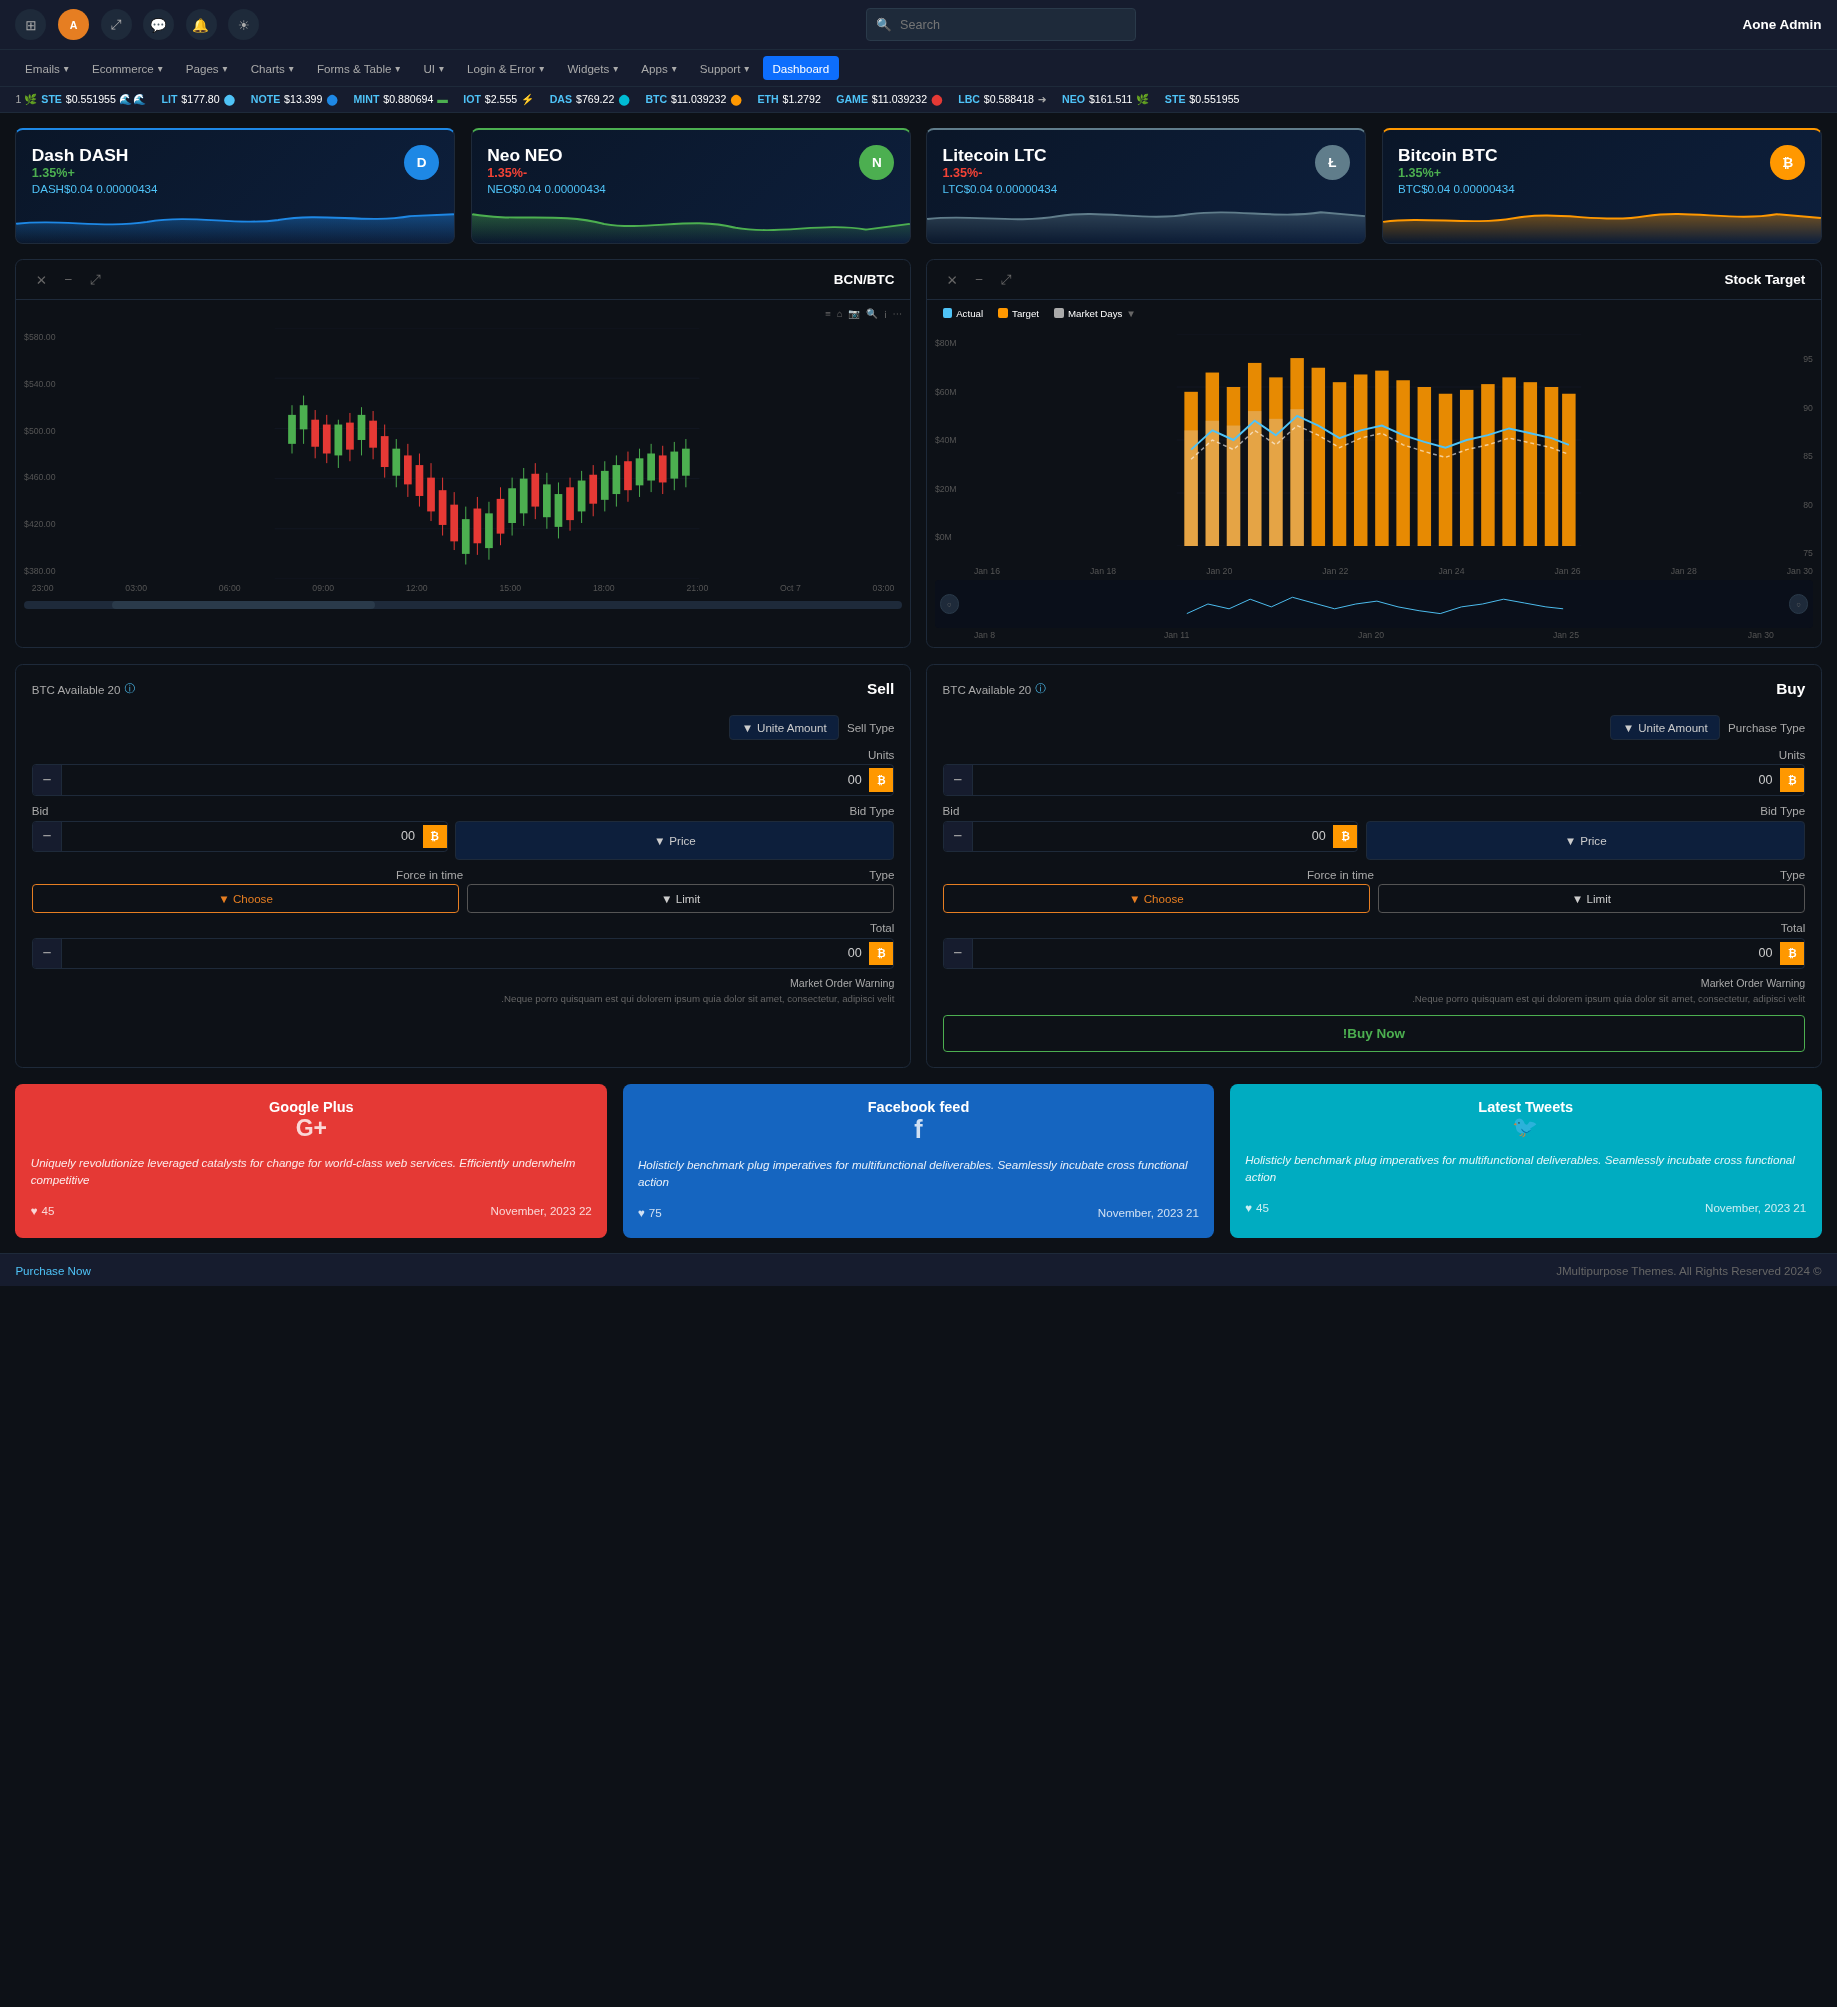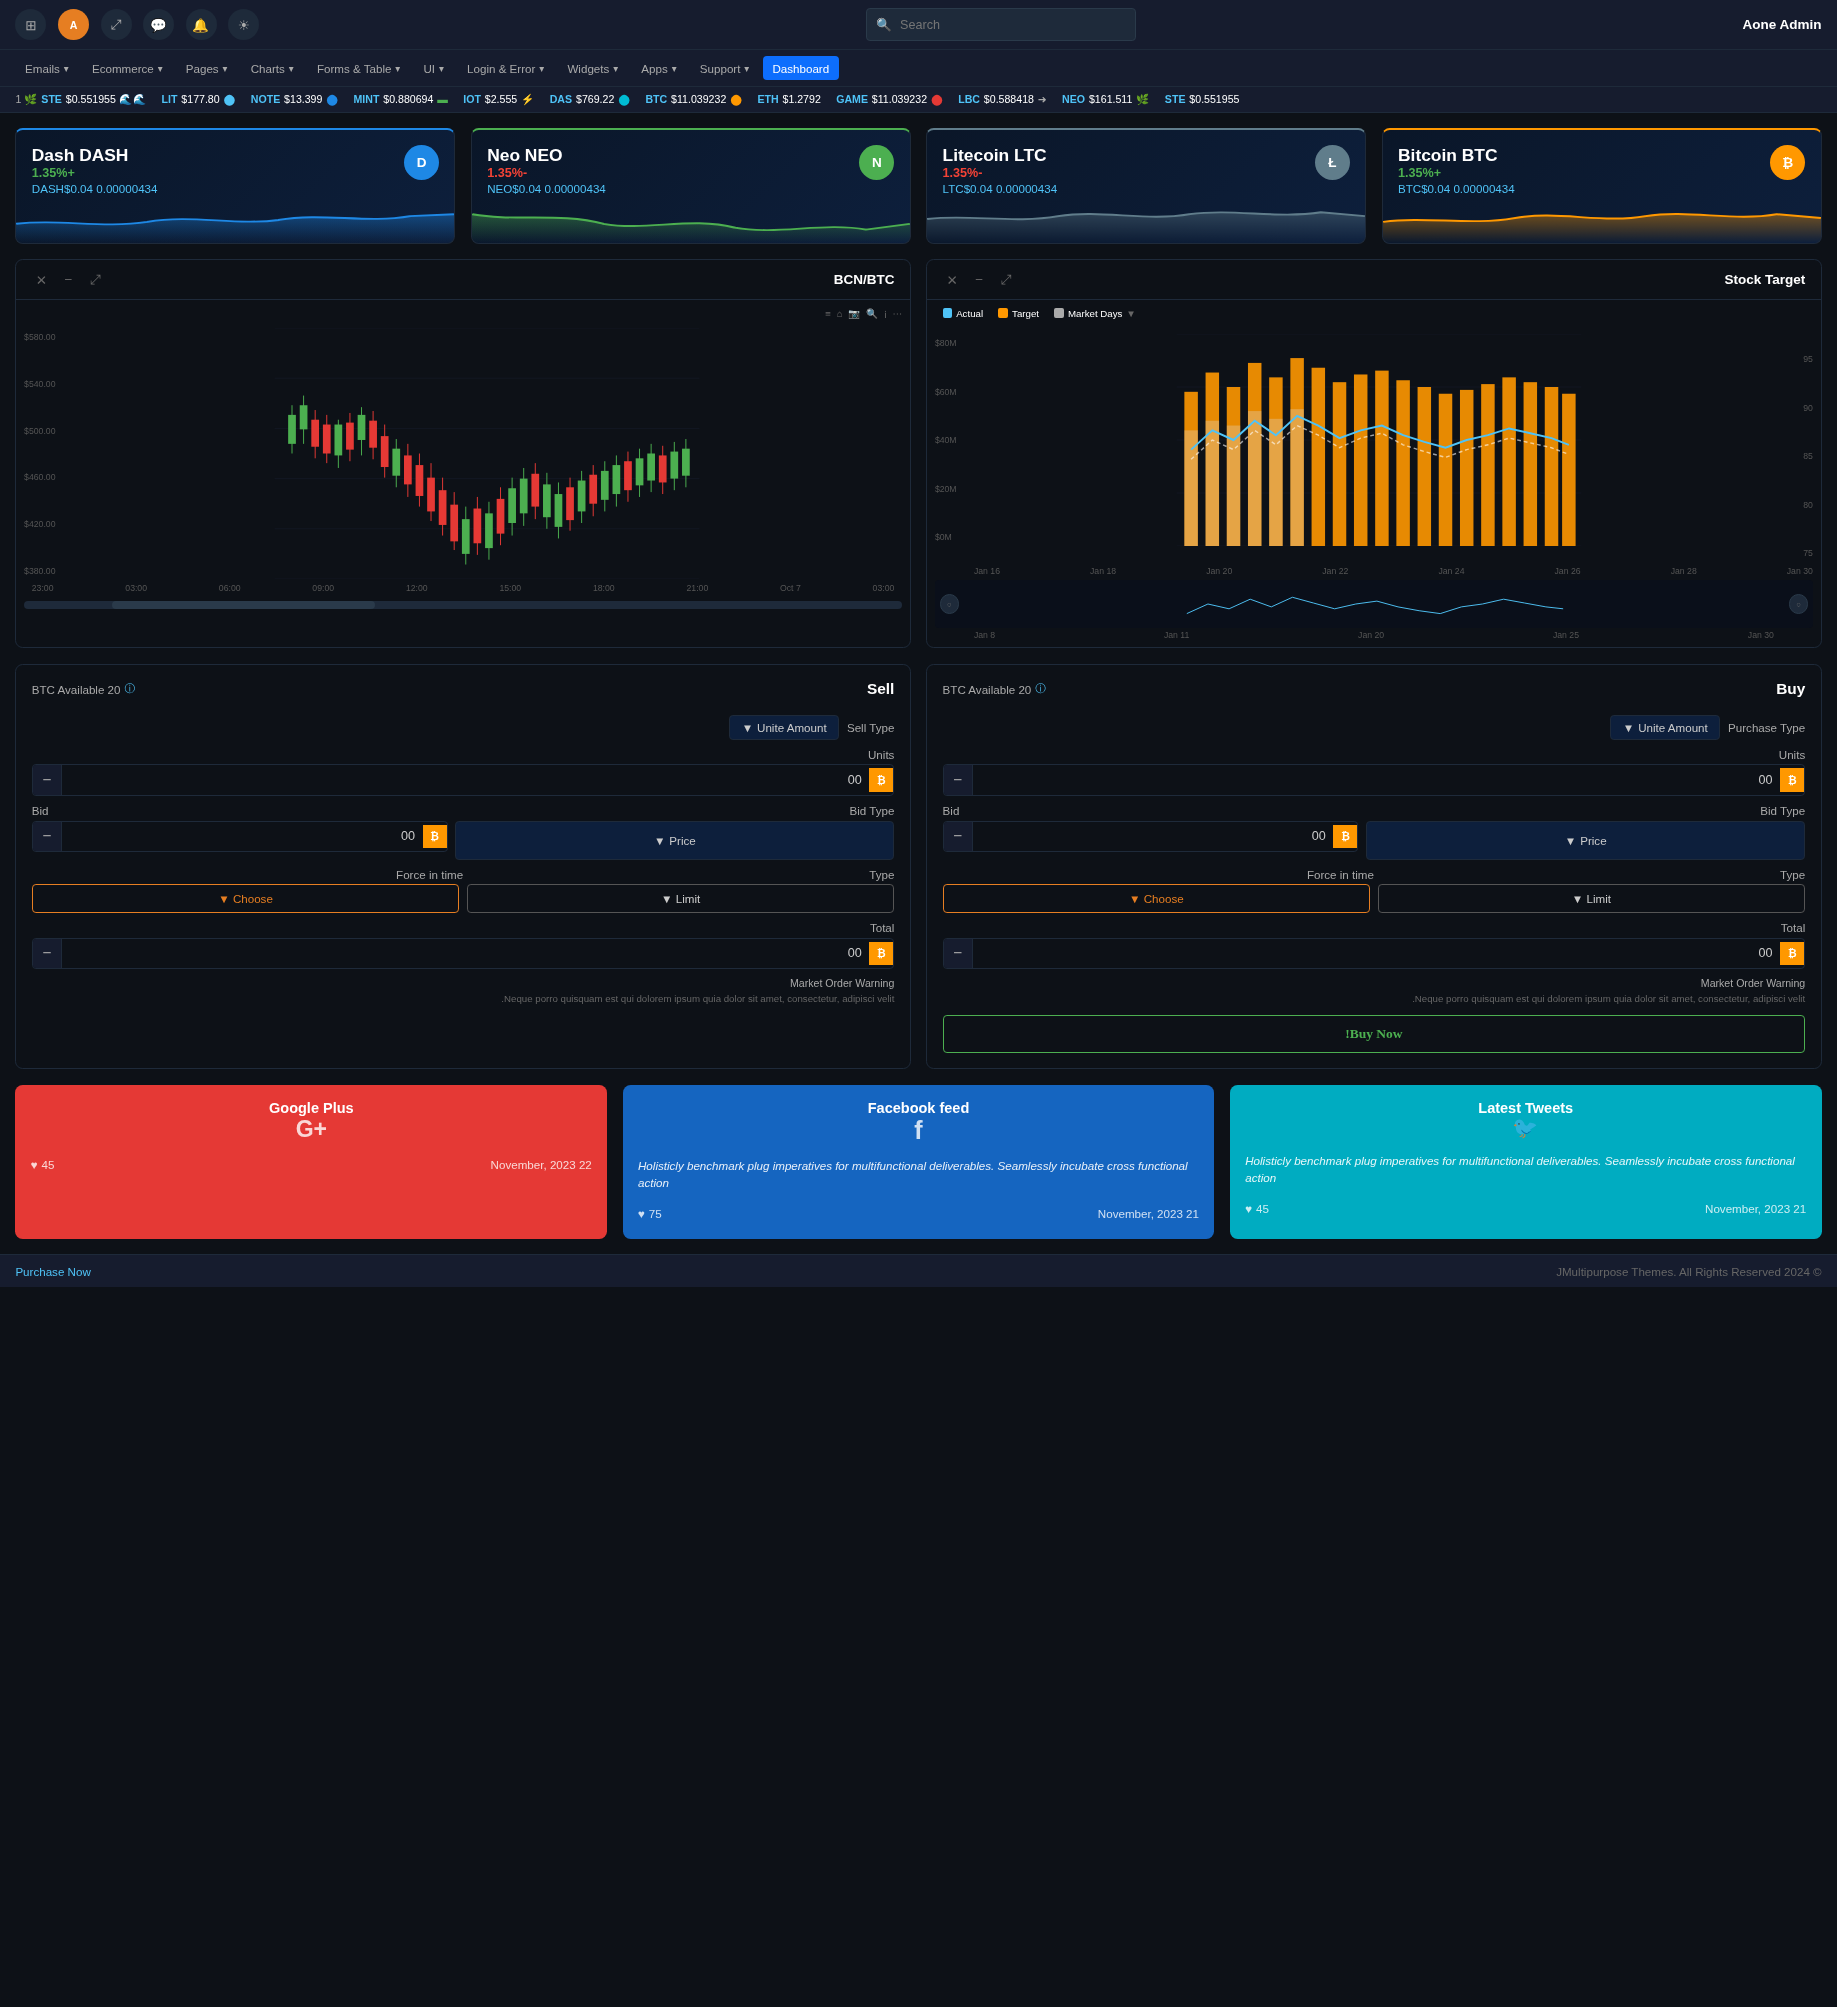--- a/index.html
+++ b/index.html
@@ -70,21 +70,21 @@
     .trade-input-group .minus-btn { background: #161c2e; color: #aaa; padding: 5.8px 9.7px; cursor: pointer; border-right: 1px solid #1e2a3a; font-size: 15.4px; }
     .trade-input-group input { flex: 1; background: transparent; border: none; color: #ccc; text-align: right; padding: 5.8px 7.7px; outline: none; font-size: 12.6px; }
     .trade-input-group .btc-icon { background: #ff9800; color: #fff; padding: 5.8px 7.7px; font-size: 10.6px; font-weight: 700; border-radius: 0; }
     .trade-row-label { text-align: right; color: #aaa; font-size: 11.6px; margin-bottom: 3.9px; }
     .price-select-btn { background: #0d1f3c; border: 1px solid #1e2a3a; color: #ccc; padding: 6.8px 11.6px; border-radius: 3.9px; cursor: pointer; font-size: 11.6px; display: flex; align-items: center; gap: 3.9px; width: 100%; justify-content: center; }
     .choose-btn { background: transparent; border: 1px solid #e67e22; color: #e67e22; padding: 6.8px 11.6px; border-radius: 3.9px; cursor: pointer; font-size: 11.6px; width: 100%; text-align: center; }
     .limit-btn { background: transparent; border: 1px solid #555; color: #ccc; padding: 6.8px 11.6px; border-radius: 3.9px; cursor: pointer; font-size: 11.6px; width: 100%; text-align: center; }
     .warning-text { color: #aaa; font-size: 10.6px; text-align: right; margin: 7.7px 0 3.9px; }
     .warning-detail { color: #666; font-size: 9.7px; text-align: right; margin-bottom: 11.6px; }
     .sell-btn { background: transparent; border: 1px solid #e67e22; color: #e67e22; padding: 9.7px; border-radius: 3.9px; cursor: pointer; font-size: 13.5px; font-weight: 600; width: 100%; text-align: center; }
-    .buy-btn { background: transparent; border: 1px solid #4caf50; color: #4caf50; padding: 9.7px; border-radius: 3.9px; cursor: pointer; font-size: 13.5px; font-weight: 600; width: 100%; text-align: center; font-family: Liberation Serif, serif; }
+    .buy-btn { background: transparent; border: 1px solid #4caf50; color: #4caf50; padding: 9.7px; border-radius: 3.9px; cursor: pointer; font-size: 13.5px; font-weight: 600; width: 100%; text-align: center; }
 
     
     .social-row { display: grid; grid-template-columns: 1fr 1fr 1fr; gap: 15.4px; padding: 0 15.4px 15.4px; }
     .social-card { border-radius: 7.7px; padding: 15.4px; min-height: 154px; position: relative; }
     .social-card.google { background: #e53935; }
     .social-card.facebook { background: #1565c0; }
     .social-card.twitter { background: #00acc1; }
     .social-card-header { display: flex; justify-content: space-between; align-items: center; margin-bottom: 11.6px; flex-direction: column; }
     .social-card-title { font-size: 14.5px; font-weight: 600; color: #fff; }
     .social-icon { font-size: 21px; color: rgba(255,255,255,0.8); }
@@ -689,20 +689,21 @@
   </div>
 </div>
 
 <div class="social-row">
 
   <div class="social-card google">
     <div class="social-card-header">
       <span class="social-card-title">Google Plus</span>
       <span class="social-icon" style="font-size:23px;font-weight:700;">G+</span>
     </div>
+    <div class="social-text">Uniquely revolutionize leveraged catalysts for change for world-class web services. Efficiently underwhelm competitive</div>
     <div class="social-footer">
       <div class="likes">
         <span>♥</span>
         <span>45</span>
       </div>
       <span>November, 2023 22</span>
     </div>
   </div>
 
   <div class="social-card facebook">

